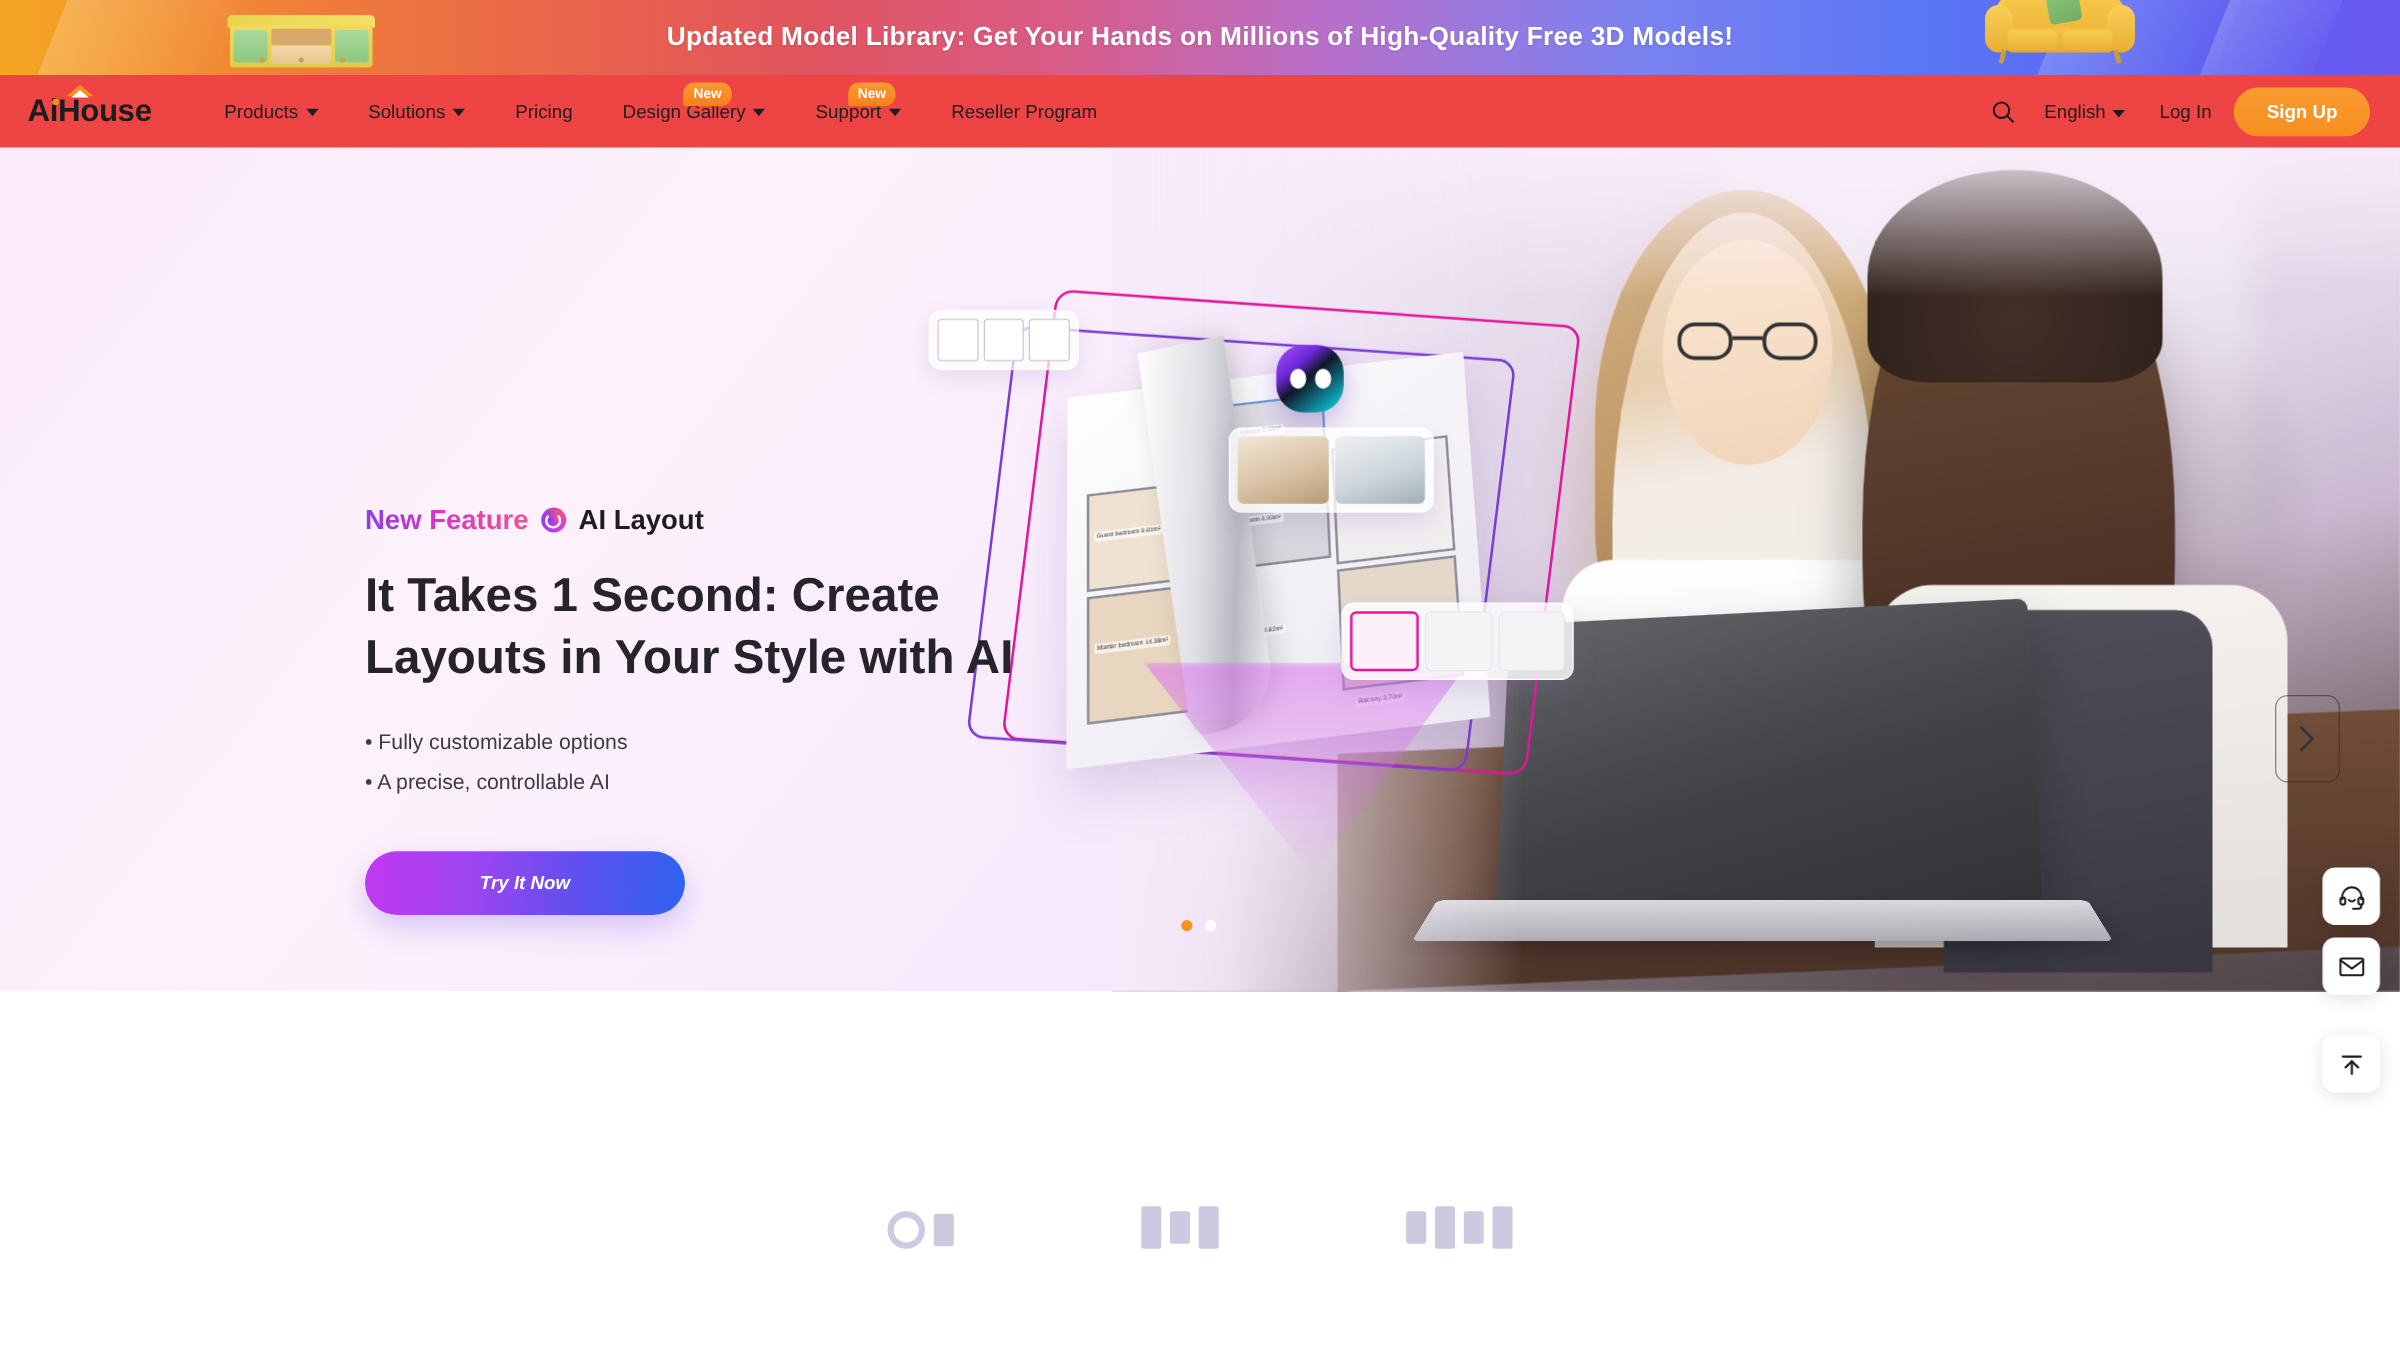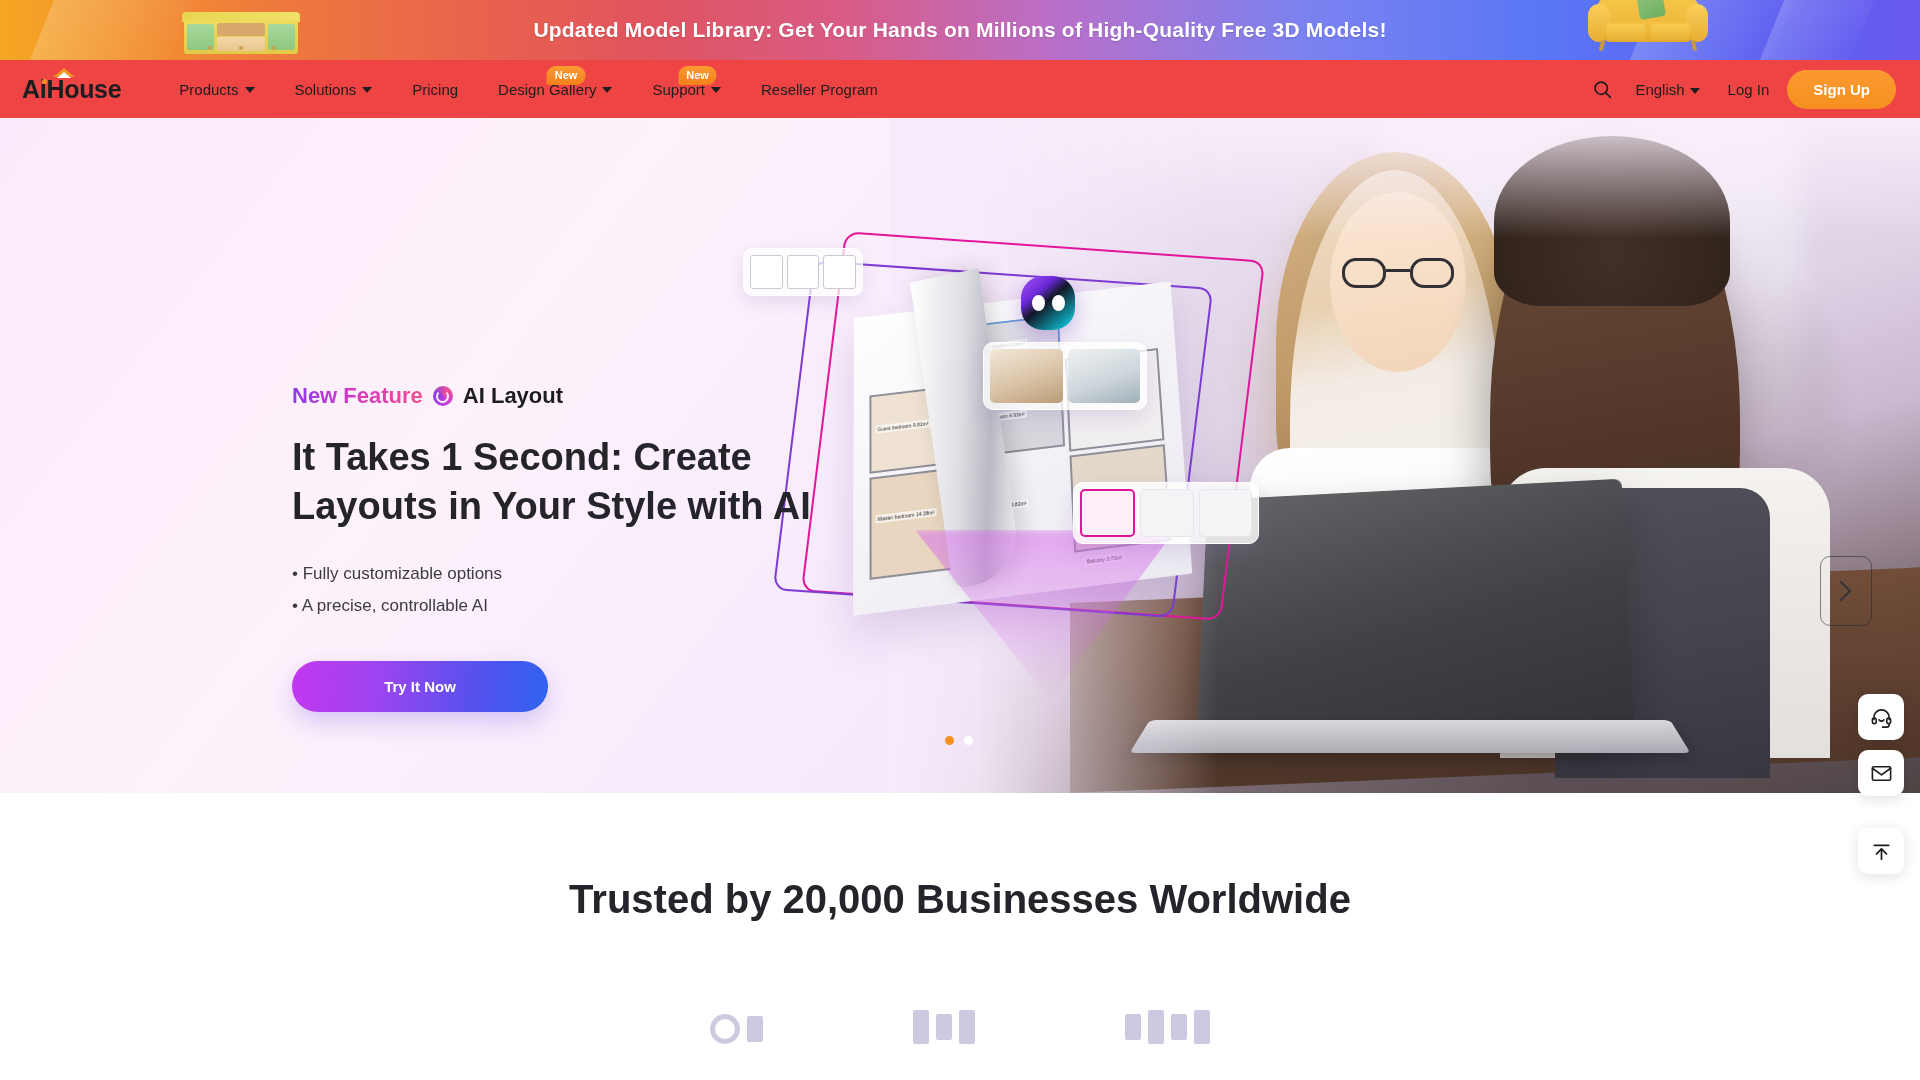--- a/index.html
+++ b/index.html
@@ -220,42 +220,42 @@
   }
   .furni-item{ flex:1; border-radius:5px; background:#f4f4f7; border:1px solid #e6e6ec;}
   .furni-item.sel{ border:2px solid #e2169a; background:#fdf0f8;}
   .fp-glow{
     position:absolute; left:180px; top:300px; width:260px; height:170px;
     background:linear-gradient(180deg,rgba(216,108,236,.55),rgba(216,108,236,0));
     clip-path:polygon(0 0,100% 0,52% 100%); filter:blur(3px);
   }
 
   .hero-content{ position:absolute; left:292px; top:265px; z-index:8; }
-  .feature-line{ display:flex; align-items:center; gap:10px; margin-bottom:24px;}
+  .feature-line{ display:flex; align-items:center; gap:10px; margin-bottom:24px;margin-top:20px;}
   .feature-tag{
     font-size:22px; font-weight:bold;
     background:linear-gradient(90deg,#8b3dea 0%,#d736c6 45%,#f0508f 100%);
     -webkit-background-clip:text; background-clip:text; color:transparent;
   }
   .feature-icon{
     width:20px; height:20px; border-radius:50%;
     background:conic-gradient(from 40deg,#f0508f,#c23ee0,#8b3dea,#f0508f);
     display:flex; align-items:center; justify-content:center;
   }
   .feature-icon::after{ content:""; width:9px;height:9px;border-radius:50%;
     border:2px solid #fdf2fb; border-top-color:transparent; }
   .feature-name{ font-size:22px; font-weight:bold; color:#1d1d1f; }
   .hero-title{ font-size:38px; font-weight:bold; color:#24242a; line-height:1.28; max-width:520px; margin-bottom:28px;}
   .hero-bullets{ list-style:none; margin-bottom:40px;}
   .hero-bullets li{ font-size:17px; color:#3b3b42; line-height:1.85; }
   .cta{
     display:inline-block; border:none; cursor:pointer;
     background:linear-gradient(95deg,#c238f0 0%,#9b45f0 35%,#5b50ee 68%,#2f63ef 100%);
     color:#fff; font-size:15px; font-weight:bold; padding:17px 0; width:256px;
-    border-radius:30px; text-align:center; box-shadow:0 10px 24px rgba(110,70,230,.26);
+    border-radius:30px; text-align:center; box-shadow:0 10px 24px rgba(110,70,230,.26);font-style:italic;
   }
   .dots{ position:absolute; left:945px; bottom:48px; display:flex; gap:10px; z-index:9;}
   .dot{ width:9px; height:9px; border-radius:50%; background:#ffffff; cursor:pointer;}
   .dot.active{ background:#f5921e; }
   .next-arrow{
     position:absolute; right:48px; top:438px; width:52px; height:70px;
     border:1px solid rgba(40,40,45,.55); border-radius:10px; z-index:9; cursor:pointer;
     display:flex; align-items:center; justify-content:center;
   }
 
@@ -457,21 +457,20 @@
   </div>
 
   <div class="next-arrow">
     <svg width="18" height="26" viewBox="0 0 18 26" fill="none" stroke="#33333a" stroke-width="2">
       <polyline points="4,4 13,13 4,22" stroke-linecap="round" stroke-linejoin="round"></polyline>
     </svg>
   </div>
 </div>
 
 <div class="trusted">
-  <div class="trusted-title">Trusted by 20,000 Businesses Worldwide</div>
   <div class="logos-row">
     <div class="client-logo">
       <div class="cl-shape">
           <div class="cl-circ"></div>
           <div class="cl-bar"></div>
         </div>
     </div>
     <div class="client-logo">
       <div class="cl-shape">
           <div class="cl-bar tall"></div>

